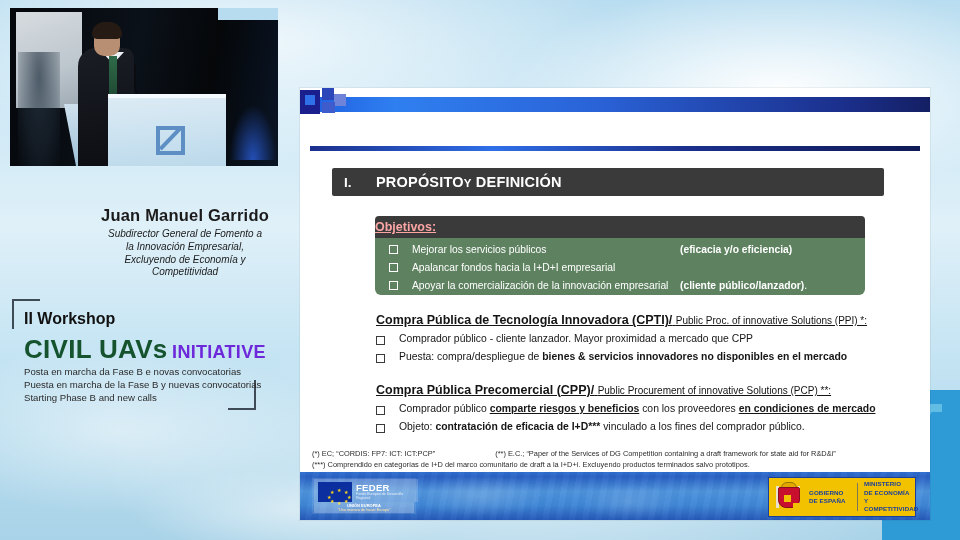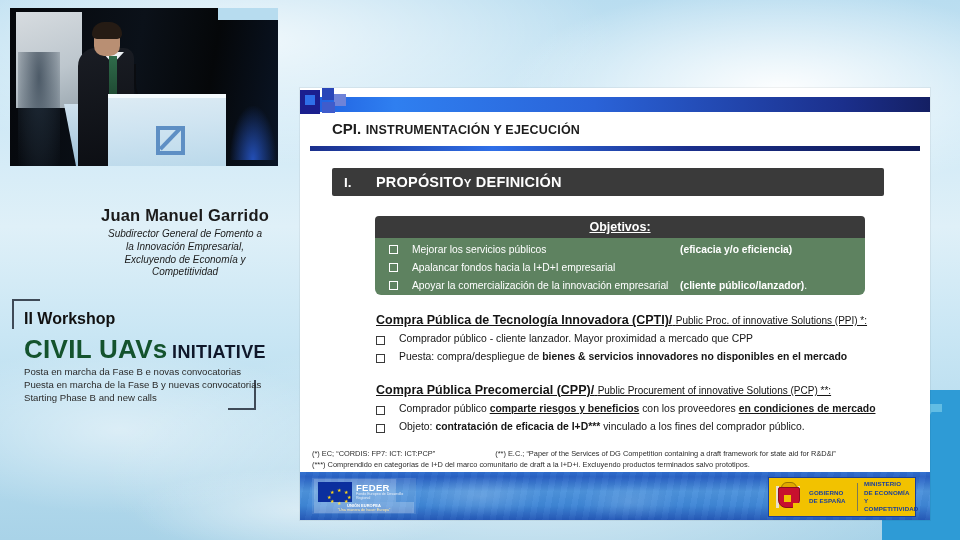--- a/index.html
+++ b/index.html
@@ -115,21 +115,21 @@
   .sp-name{font-size:16.5px;font-weight:bold;letter-spacing:.2px;}
   .sp-role{font-size:10px;font-style:italic;line-height:1.28;margin-top:3px;}
 
   .workshop{
     position:absolute;left:24px;top:310px;font-size:16px;font-weight:bold;color:#111;
   }
   .brand{
     position:absolute;left:24px;top:334px;white-space:nowrap;
   }
   .brand .b1{font-size:26px;font-weight:bold;color:#14532d;letter-spacing:.3px;}
-  .brand .b2{font-size:18px;font-weight:bold;color:#0f172a;letter-spacing:.3px;}
+  .brand .b2{font-size:18px;font-weight:bold;color:#6d28d9;letter-spacing:.3px;}
   .subs{
     position:absolute;left:24px;top:365px;font-size:9.6px;color:#2b2b2b;line-height:1.38;
     font-family:"Liberation Sans",sans-serif;
   }
   .bracket-tl{
     position:absolute;left:12px;top:299px;width:26px;height:28px;
     border-left:2px solid #3f4a57;border-top:2px solid #3f4a57;
   }
   .bracket-br{
     position:absolute;left:228px;top:380px;width:26px;height:28px;
@@ -168,22 +168,22 @@
     position:absolute;left:32px;top:80px;width:552px;height:28px;
     background:#3a3a3a;color:#fff;border-radius:2px;
     display:flex;align-items:center;
   }
   .sect-num{margin-left:12px;width:32px;font-size:13.5px;font-weight:bold;}
   .sect-txt{font-size:14.5px;font-weight:bold;letter-spacing:.2px;}
   .sect-txt .sm{font-size:11.5px;}
 
   .obj-head{
     position:absolute;left:75px;top:128px;width:490px;height:22px;
-    background:#3a3a3a;color:#ffffff;border-radius:4px 4px 0 0;
-    display:flex;align-items:center;justify-content:center;
+    background:#3a3a3a;color:#fca5a5;border-radius:4px 4px 0 0;
+    display:flex;align-items:center;
   }
   .obj-head span{font-size:12.5px;font-weight:bold;text-decoration:underline;}
   .obj-body{
     position:absolute;left:75px;top:150px;width:490px;height:57px;
     background:#5e8260;border-radius:0 0 6px 6px;color:#fff;
     padding-top:2px;box-sizing:border-box;
   }
   .obj-row{display:flex;align-items:center;height:18px;font-size:10.3px;padding-left:14px;}
   .obj-row .bx{
     display:inline-block;width:7px;height:7px;border:1.4px solid #ffffff;margin-right:14px;flex:none;
@@ -215,21 +215,21 @@
     position:absolute;inset:0;opacity:.35;
     background:
       radial-gradient(ellipse 90px 30px at 180px 24px, rgba(255,255,255,.45), rgba(255,255,255,0) 70%),
       radial-gradient(ellipse 70px 26px at 330px 30px, rgba(255,255,255,.35), rgba(255,255,255,0) 70%),
       repeating-linear-gradient(100deg, rgba(255,255,255,.08) 0 6px, rgba(0,0,0,.06) 6px 13px);
   }
   .feder{
     position:absolute;left:12px;top:6px;width:104px;height:36px;
     background:rgba(255,255,255,.10);
   }
-  .feder-top{position:absolute;left:2px;top:1px;width:82px;height:23px;background:rgba(255,255,255,.18);display:flex;align-items:center;}
+  .feder-top{position:absolute;left:2px;top:1px;width:104px;height:23px;background:rgba(255,255,255,.18);display:flex;align-items:center;}
   .eu-flag{
     position:absolute;left:4px;top:3px;width:34px;height:20px;background:#0b2f9e;
   }
   .eu-stars{position:absolute;left:9px;top:5px;width:24px;height:16px;color:#ffd617;font-size:5px;letter-spacing:0;}
   .eu-stars i{position:absolute;font-style:normal;}
   .feder-word{position:absolute;left:42px;top:3px;color:#ffffff;font-size:9.5px;font-weight:bold;letter-spacing:.3px;}
   .feder-sub{position:absolute;left:42px;top:13px;color:#e7eef8;font-size:3.6px;line-height:1.25;width:58px;}
   .feder-bot{position:absolute;left:2px;top:24px;width:100px;height:11px;background:rgba(255,255,255,.22);text-align:center;}
   .feder-bot .l1{color:#ffffff;font-size:4px;font-weight:bold;display:block;margin-top:1px;}
   .feder-bot .l2{color:#ffe9a8;font-size:3.8px;display:block;}
@@ -301,24 +301,20 @@
 
   <div class="slide">
 
     <div class="slide-topbar"></div>
     <div class="sq sq1"></div>
     <div class="sq sq2"></div>
     <div class="sq sq3"></div>
     <div class="sq sq4"></div>
     <div class="sq sq5"></div>
 
-    <div class="slide-title">
-      <span class="t1">CPI.</span>
-      <span class="t2">INSTRUMENTACIÓN Y EJECUCIÓN</span>
-    </div>
     <div class="slide-rule"></div>
 
     <div class="sect-bar">
       <span class="sect-num">I.</span>
       <span class="sect-txt">
         <span>PROPÓSITO</span><span class="sm">Y</span>&nbsp;<span>DEFINICIÓN</span>
       </span>
     </div>
 
     <div class="obj-head">

